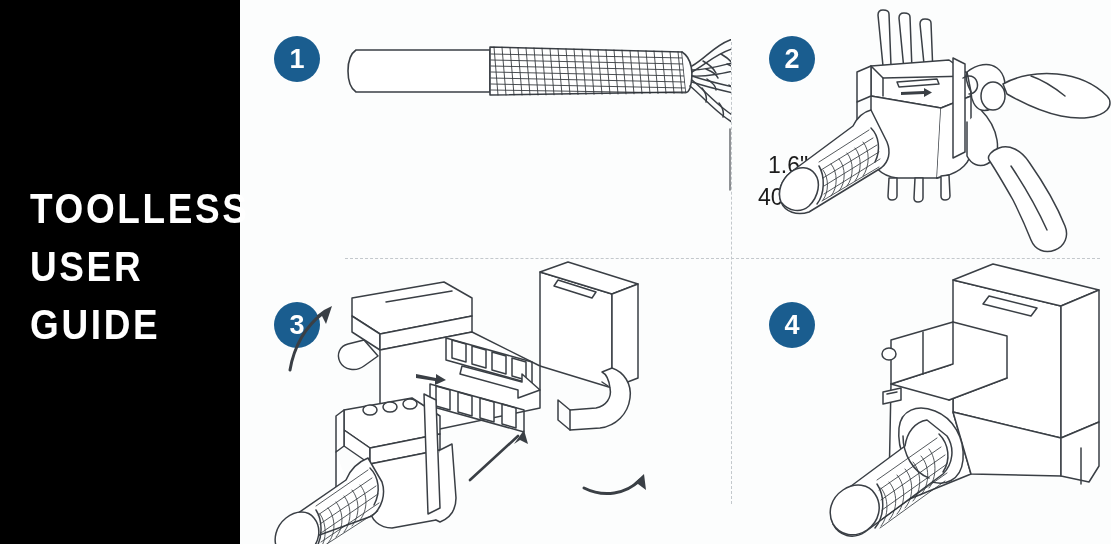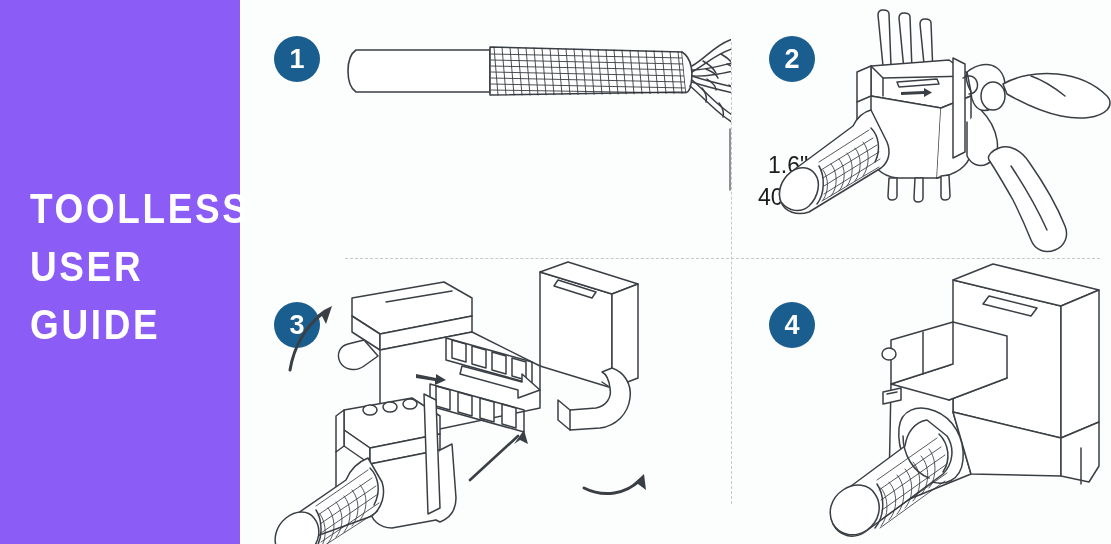--- a/index.html
+++ b/index.html
@@ -20,21 +20,21 @@
     overflow: hidden;
   }
 
   
   .sidebar {
     position: absolute;
     left: 0;
     top: 0;
     width: 240px;
     height: 544px;
-    background: #8b5cf6;
+    background: #000000;
   }
   .sidebar-title {
     position: absolute;
     left: 30px;
     top: 180px;
     width: 205px;
     color: #ffffff;
     font-family: "Liberation Sans Narrow", "Liberation Sans", sans-serif;
     font-size: 42px;
     font-weight: bold;

